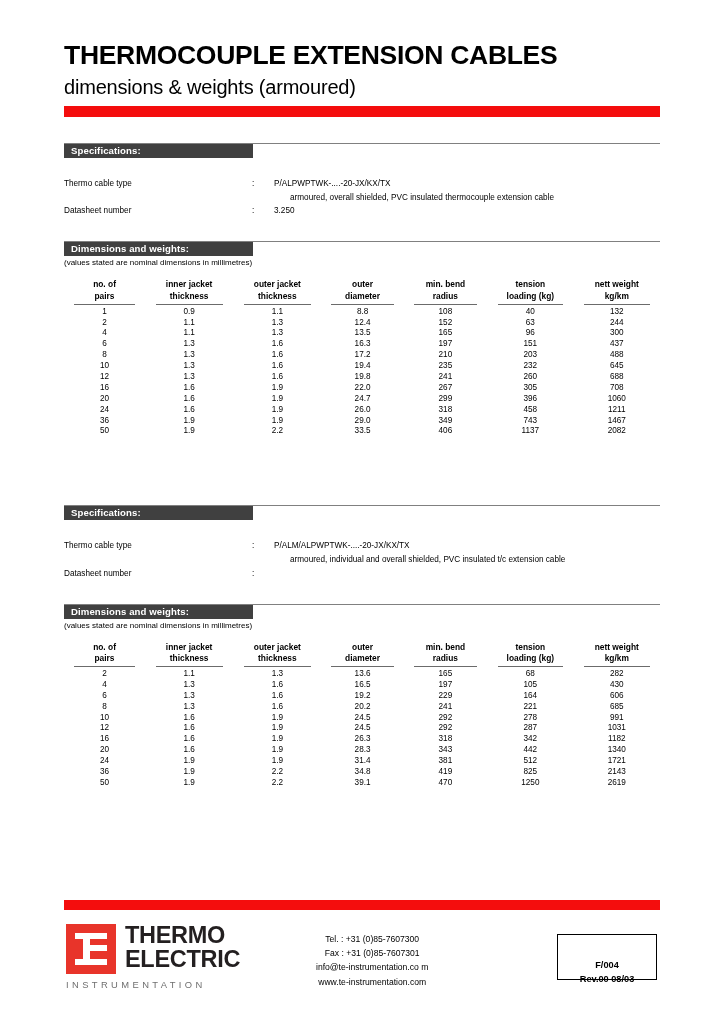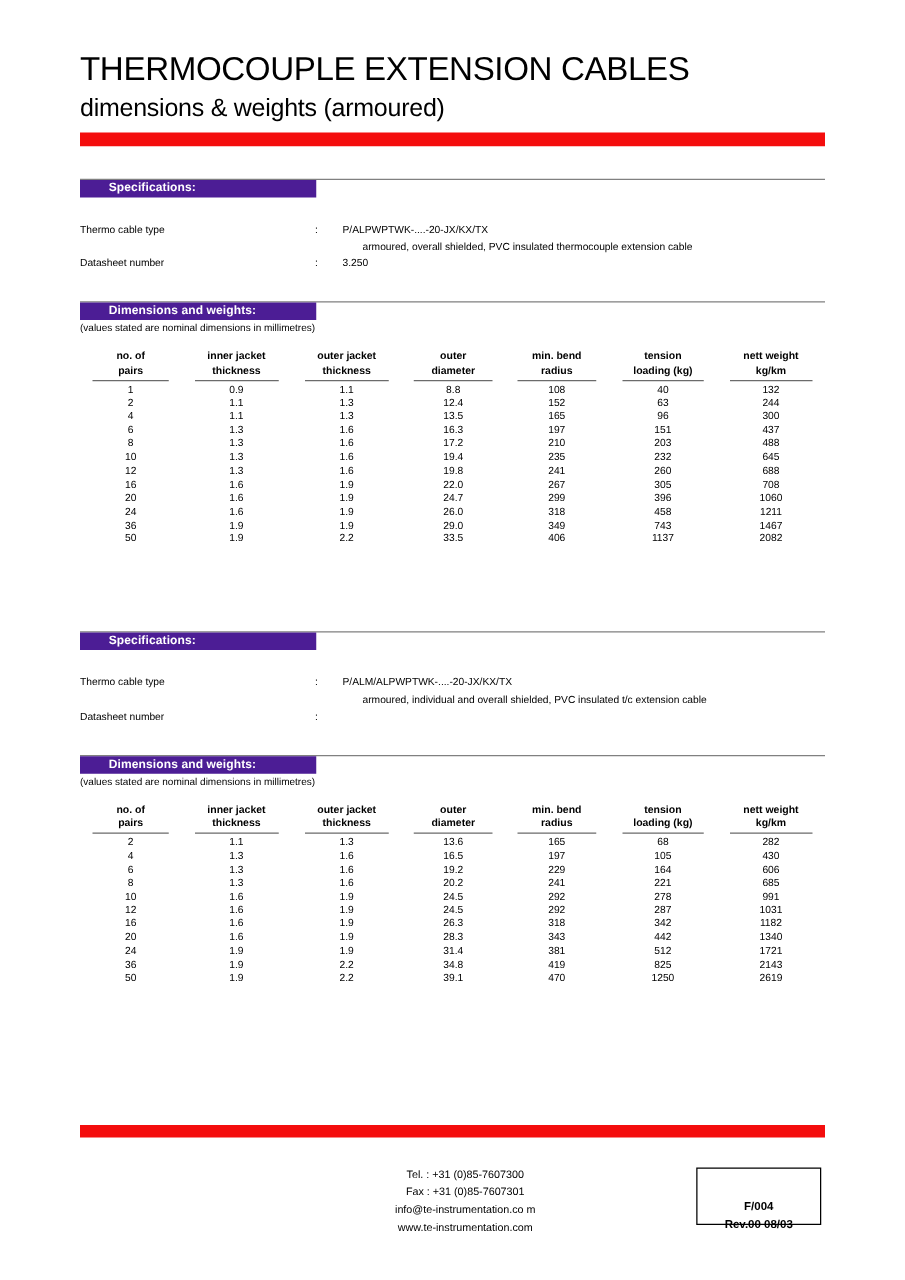--- a/index.html
+++ b/index.html
@@ -26,21 +26,21 @@
     position: absolute;
     left: 64px;
     top: 0;
     width: 596px;
     height: 1024px;
   }
 
   
   .title-main {
     font-size: 26.5px;
-    font-weight: normal;
+    font-weight: bold;
     letter-spacing: -0.3px;
     line-height: 1.05;
     margin-top: 42px;
   }
   .title-sub {
     font-size: 20px;
     font-weight: normal;
     line-height: 1.15;
     margin-top: 6px;
     letter-spacing: -0.2px;
@@ -56,28 +56,28 @@
   .section-block {
     position: relative;
     width: 596px;
   }
   .rule-top {
     height: 1px;
     background: #808080;
     width: 596px;
   }
   .black-bar {
-    background: #4c1d95;
+    background: #404040;
     color: #ffffff;
     font-size: 9.6px;
     font-weight: bold;
     width: 189px;
     height: 14px;
     line-height: 14px;
-    padding-left: 23px;
+    padding-left: 7px;
     box-sizing: border-box;
     letter-spacing: 0.1px;
   }
   .note-line {
     font-size: 8px;
     margin-top: 2px;
     letter-spacing: 0px;
   }
 
   
@@ -604,20 +604,35 @@
           </tr>
       </tbody>
     </table>
 
   </div>
 
   <div class="footer">
     <div class="red-bar-foot"></div>
     <div class="footer-body">
 
+      <div class="logo-wrap">
+        <div class="logo-top">
+          <div class="logo-mark">
+            <span class="bar-h lm-top"></span>
+            <span class="bar-h lm-stem"></span>
+            <span class="bar-h lm-mid"></span>
+            <span class="bar-h lm-bot"></span>
+          </div>
+          <div class="logo-words">
+            <span class="w1">THERMO</span>
+            <span class="w2">ELECTRIC</span>
+          </div>
+        </div>
+        <div class="logo-instr">INSTRUMENTATION</div>
+      </div>
 
       <div class="contact">
         <div>Tel. : +31 (0)85-7607300</div>
         <div>Fax : +31 (0)85-7607301</div>
         <div>info@te-instrumentation.co m</div>
         <div>www.te-instrumentation.com</div>
       </div>
 
       <div class="revbox">
         <div>F/004</div>

